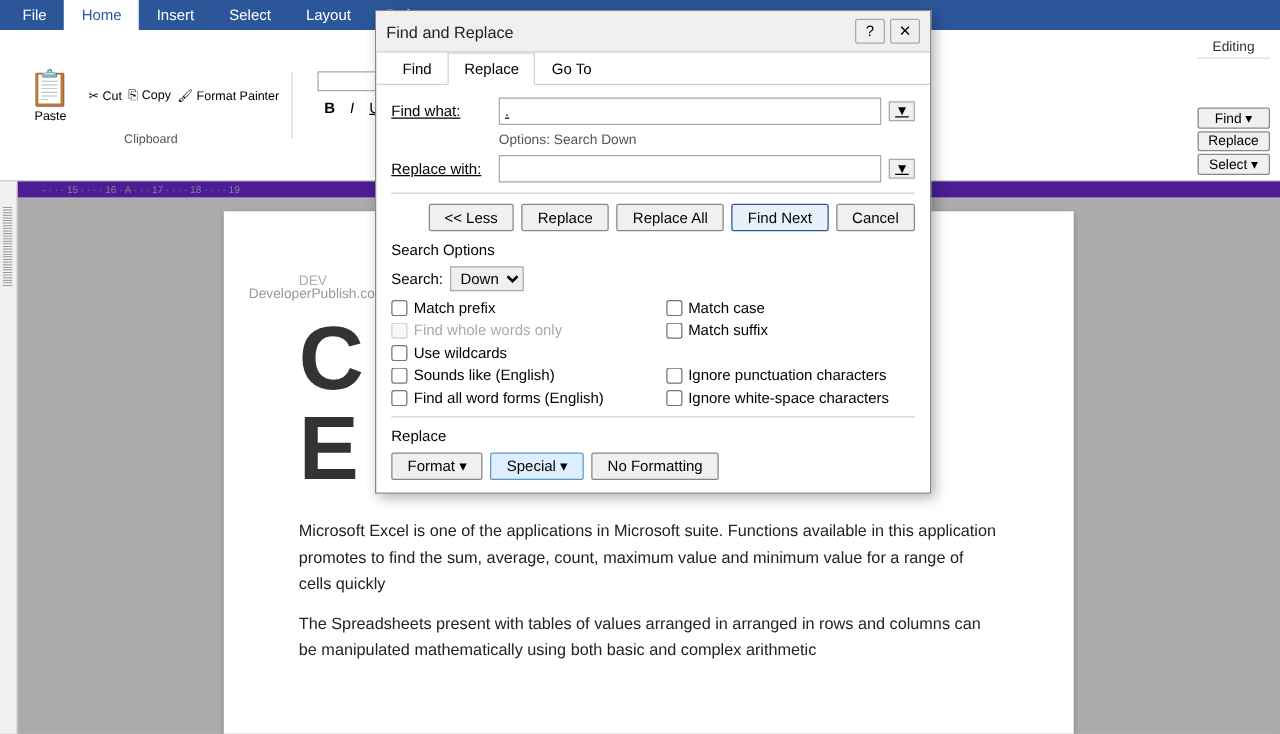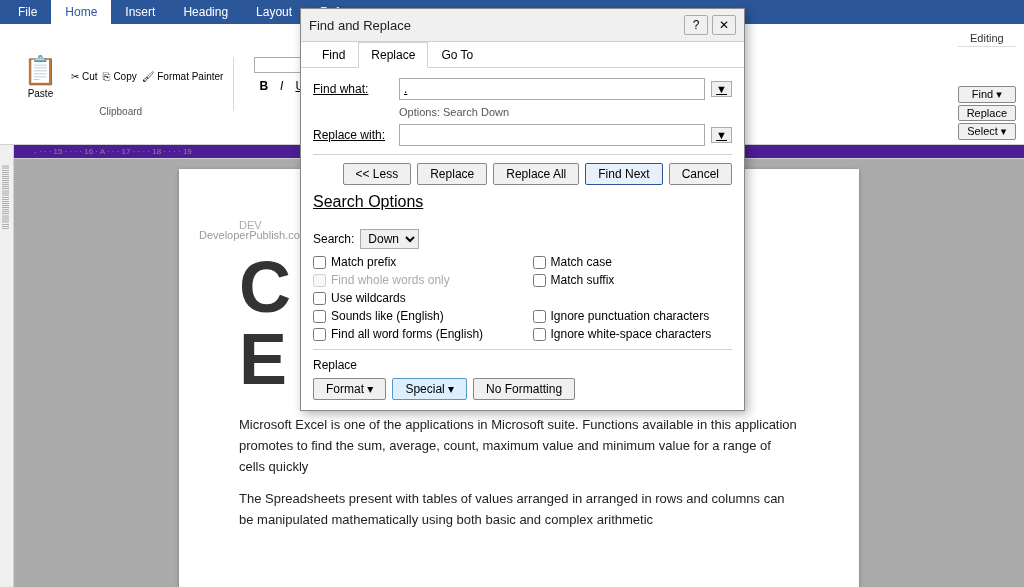--- a/index.html
+++ b/index.html
@@ -70,21 +70,21 @@
     .dialog-options-text { font-size: 11px; color: #555; margin-left: 86px; margin-bottom: 6px; }
 
     .dialog-divider { border: none; border-top: 1px solid #d0d0d0; margin: 8px 0; }
 
     .dialog-btn-row { display: flex; gap: 6px; justify-content: flex-end; margin-bottom: 8px; }
     .dialog-btn { padding: 3px 12px; font-size: 12px; border: 1px solid #888; background: #f0f0f0; cursor: pointer; border-radius: 2px; }
     .dialog-btn.primary { background: #e8f0fc; border-color: #2b579a; }
     .dialog-btn.special { background: #ddeeff; border-color: #5599cc; color: #000; }
 
     .search-options-section { margin-top: 4px; }
-    .search-options-title { font-size: 16px; font-weight: 500; margin-bottom: 18px; text-decoration: underline; }
+    .search-options-title { font-size: 12px; font-weight: 500; margin-bottom: 6px; }
     .search-row { display: flex; align-items: center; gap: 6px; margin-bottom: 3px; }
     .search-label { font-size: 12px; }
     .search-select { font-size: 12px; border: 1px solid #aaa; padding: 1px 3px; }
     .checkbox-grid { display: grid; grid-template-columns: 1fr 1fr; gap: 4px 20px; margin-top: 6px; }
     .checkbox-item { display: flex; align-items: center; gap: 5px; font-size: 12px; }
     .checkbox-item input[type=checkbox] { margin: 0; }
     .checkbox-item.disabled { color: #aaa; }
 
     .replace-section { margin-top: 8px; }
     .replace-label { font-size: 12px; font-weight: 500; margin-bottom: 6px; }
@@ -92,21 +92,21 @@
     .replace-section-divider { border: none; border-top: 1px solid #d0d0d0; margin-bottom: 8px; }
   </style>
 </head>
 <body>
 
 <div class="ribbon">
   <div class="ribbon-tabs">
     <div class="ribbon-tab">File</div>
     <div class="ribbon-tab active">Home</div>
     <div class="ribbon-tab">Insert</div>
-    <div class="ribbon-tab">Heading</div>
+    <div class="ribbon-tab">Select</div>
     <div class="ribbon-tab">Layout</div>
     <div class="ribbon-tab">References</div>
   </div>
 </div>
 
 <div class="ribbon-bar">
 
   <div class="ribbon-group">
     <div class="ribbon-items">
       <button class="btn-ribbon paste-btn">

